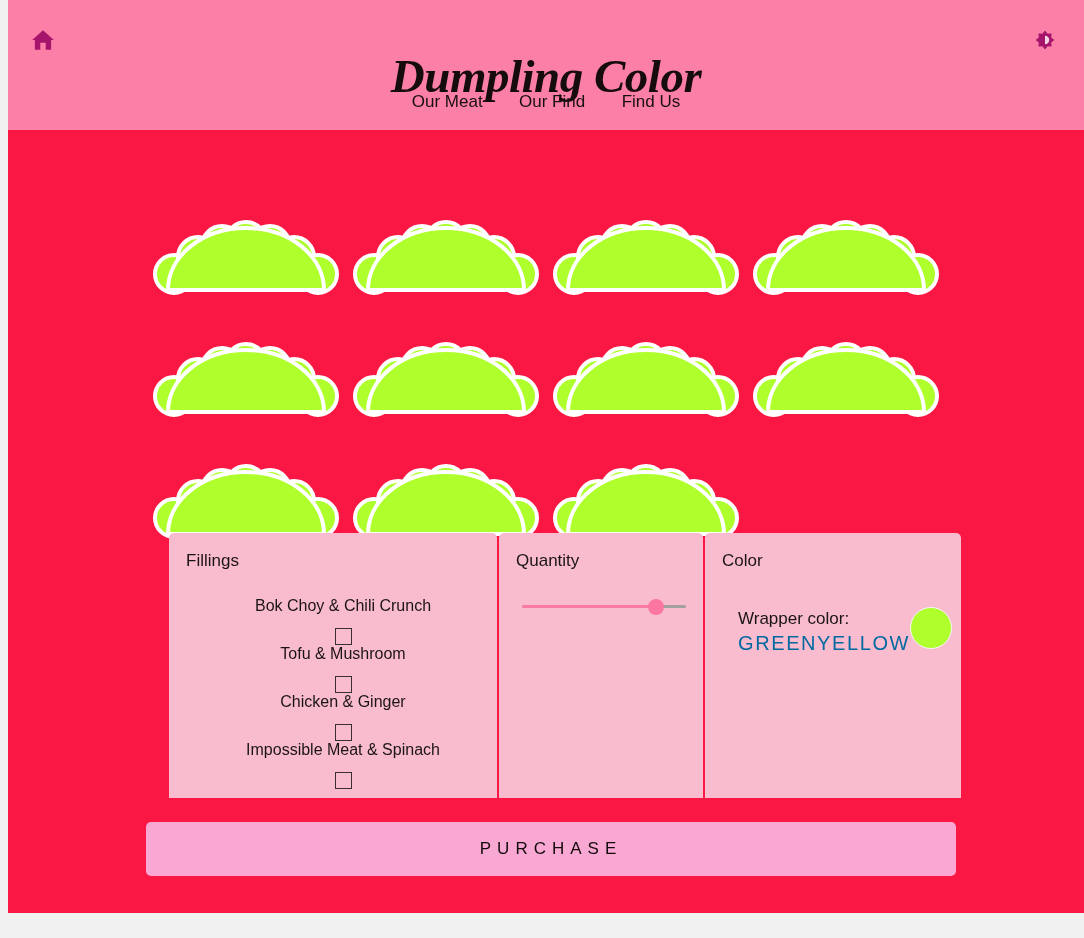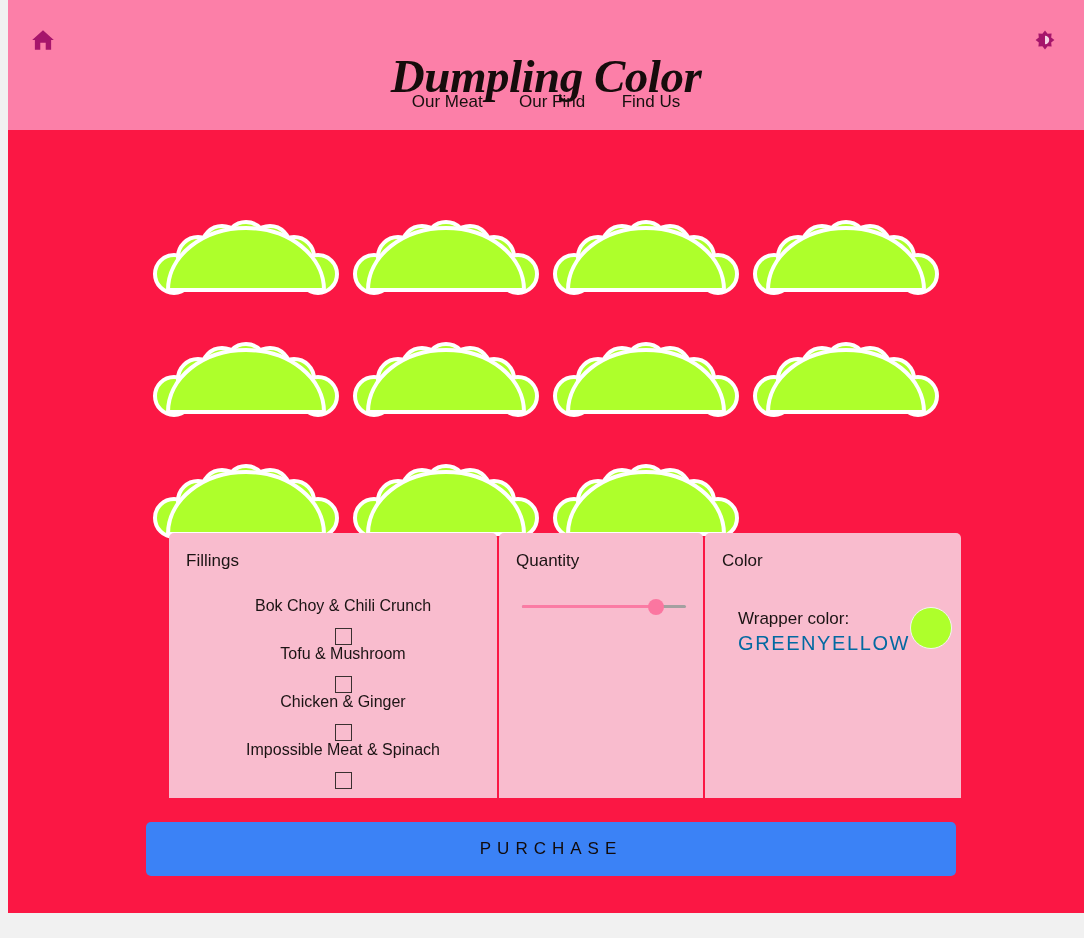--- a/index.html
+++ b/index.html
@@ -208,21 +208,21 @@
     flex: none;
   }
 
   
   .purchase-button {
     position: absolute;
     left: 138px;
     top: 822px;
     width: 810px;
     height: 54px;
-    background: #3b82f6;
+    background: #f9a8d4;
     border: none;
     border-radius: 5px;
     font-family: "Liberation Sans", sans-serif;
     font-size: 17px;
     letter-spacing: 6px;
     color: #120b0b;
     cursor: pointer;
   }
 </style>
 </head>

